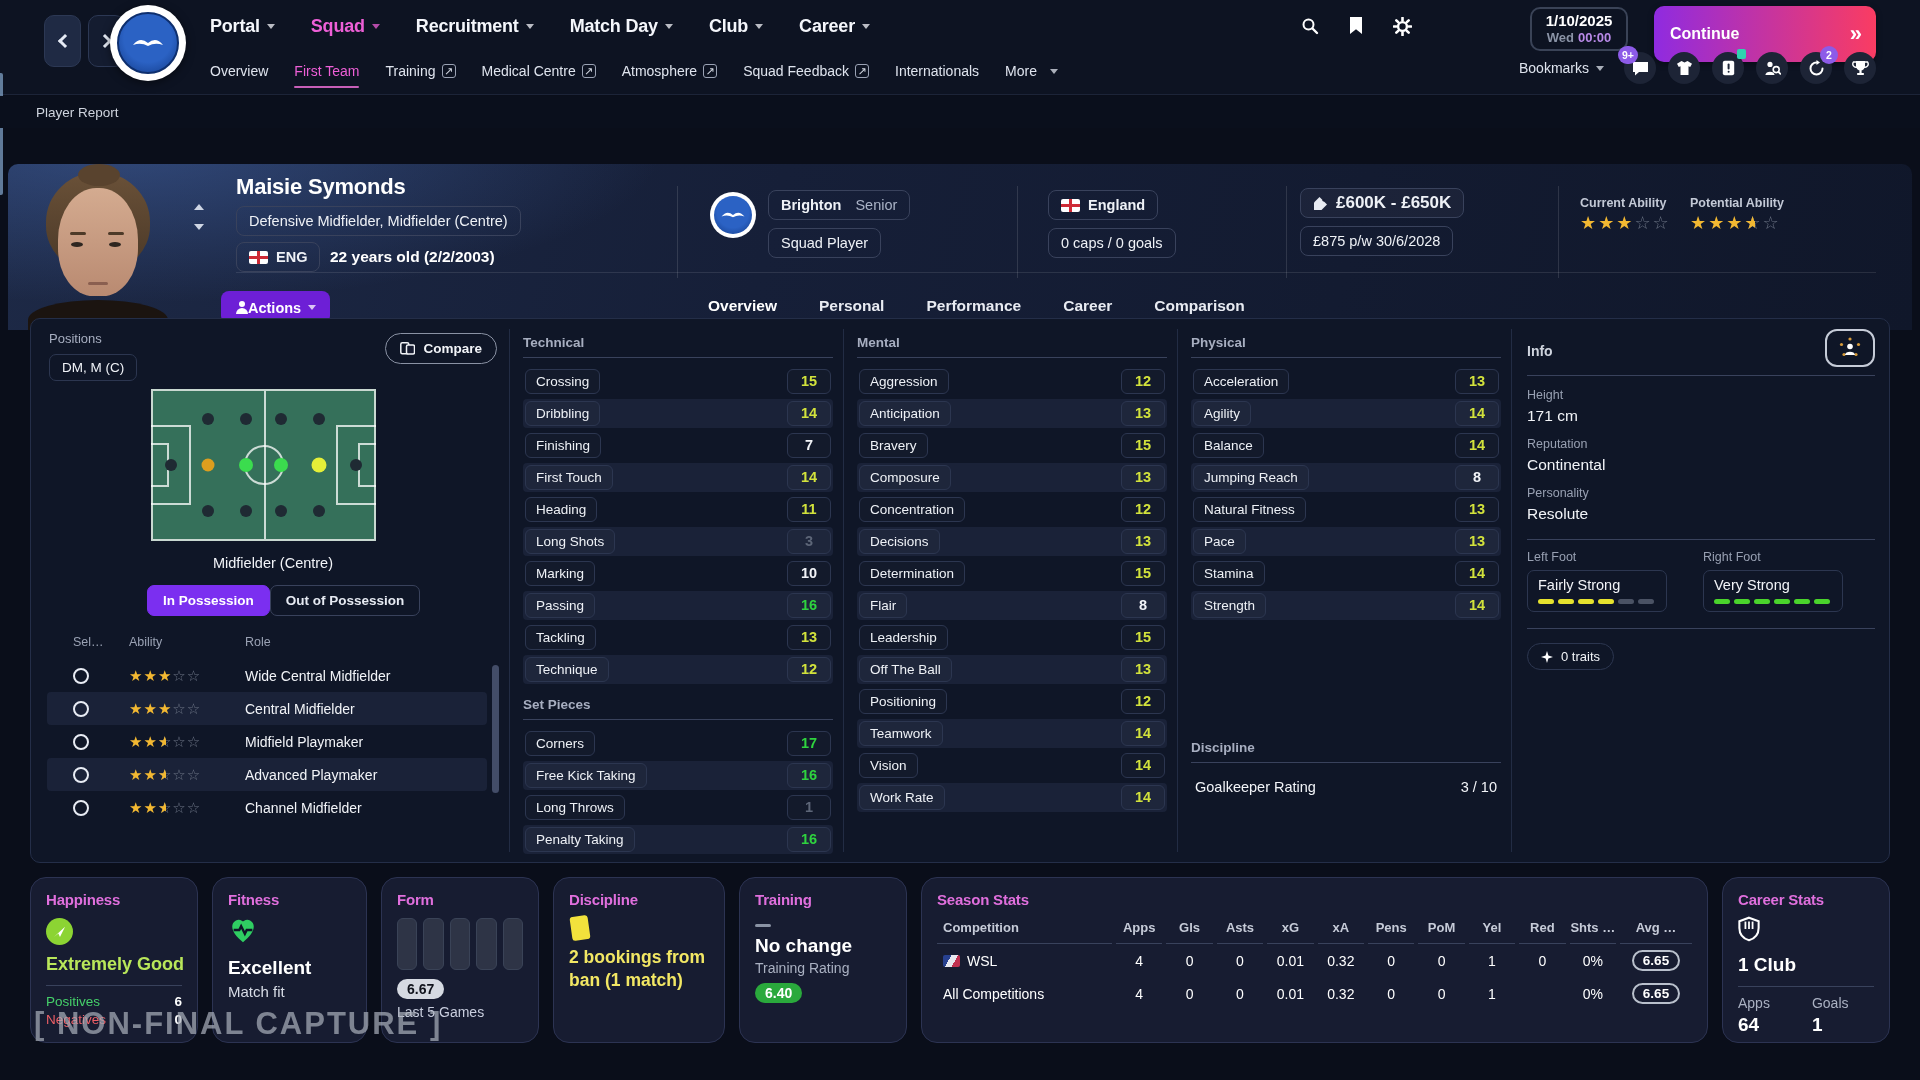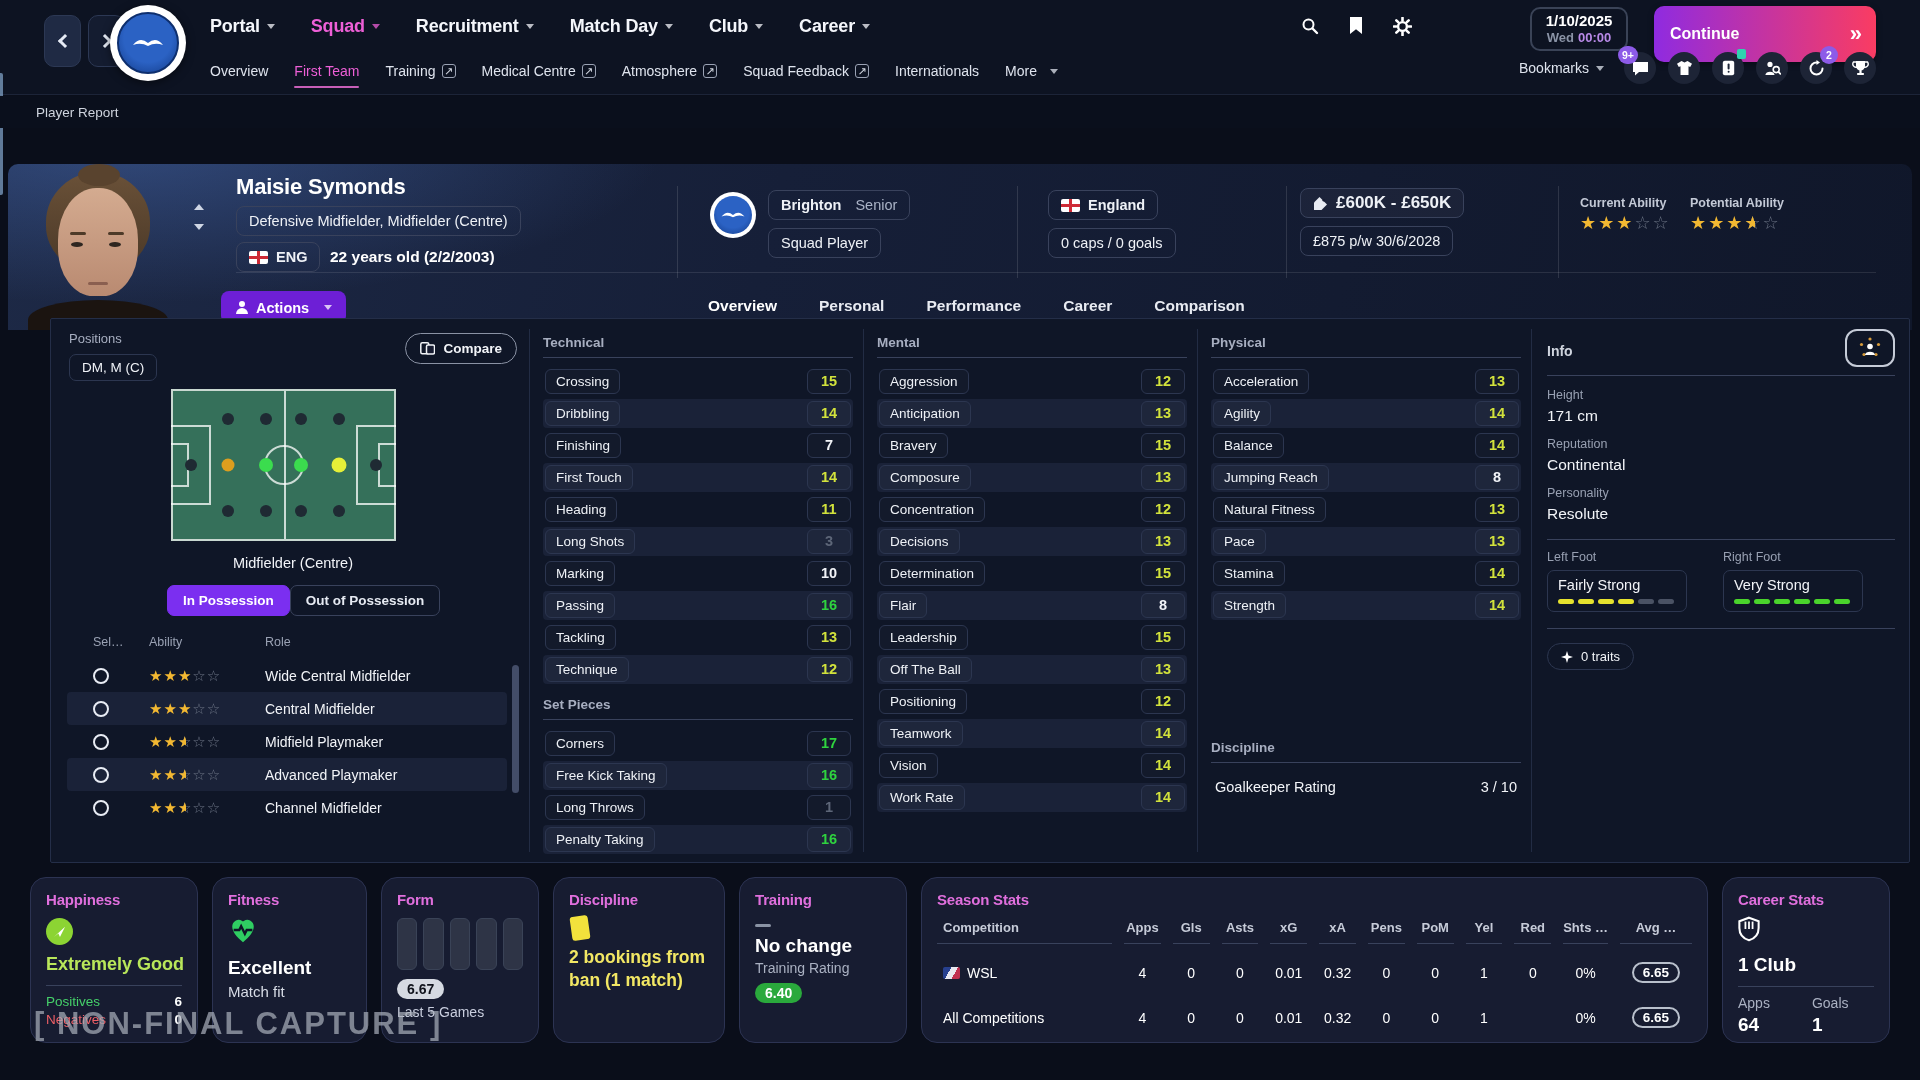--- a/index.html
+++ b/index.html
@@ -80,31 +80,31 @@
   .club-pill1 .sub{color:#aab3c6;font-weight:400;margin-left:6px;}
   .nation-pill{position:absolute;left:1040px;top:26px;font-weight:600;}
   .caps-pill{position:absolute;left:1040px;top:64px;}
   .value-pill{position:absolute;left:1292px;top:24px;font-size:17px;font-weight:800;background:rgba(255,255,255,.04);}
   .wage-pill{position:absolute;left:1292px;top:62px;}
   .cap-label{position:absolute;top:32px;font-size:12.5px;font-weight:700;color:#c3c9d6;}
   .stars-row{position:absolute;top:48px;font-size:18px;letter-spacing:2px;white-space:nowrap;}
   .st{color:var(--gold);} .st.empty{color:#6a7283;}
   .st.half{position:relative;display:inline-block;color:#6a7283;}
   .st.half .fill{position:absolute;left:0;top:0;width:56%;overflow:hidden;color:var(--gold);}
-  .actions-btn{position:absolute;left:213px;top:127px;height:33px;border-radius:8px;background:#6d1fd6;display:flex;align-items:center;gap:8px;padding:12px 14px;font-size:14.5px;font-weight:700;color:#fff;cursor:pointer;}
+  .actions-btn{position:absolute;left:213px;top:127px;height:33px;border-radius:8px;background:#6d1fd6;display:flex;align-items:center;gap:0;padding:12px 14px;font-size:14.5px;font-weight:700;color:#fff;cursor:pointer;}
   .person-ico{width:13px;height:13px;position:relative;}
   .person-ico::before{content:"";position:absolute;left:4px;top:0;width:6px;height:6px;border-radius:50%;background:#fff;}
   .person-ico::after{content:"";position:absolute;left:1px;top:7px;width:12px;height:6px;border-radius:6px 6px 0 0;background:#fff;}
   .ptabs{position:absolute;left:700px;top:118px;height:48px;display:flex;gap:42px;align-items:center;}
   .ptab{position:relative;font-size:15.5px;font-weight:800;color:#e8ebf2;cursor:pointer;height:100%;display:flex;align-items:center;}
   .ptab.active{color:#fff;}
   .ptab.active::after{content:"";position:absolute;left:6%;right:6%;bottom:4px;height:3px;background:#fff;border-radius:2px;}
 
   
-  .content-card{position:absolute;left:30px;top:318px;width:1860px;height:545px;background:#0f1627;border:1px solid #242e48;border-radius:2px;margin-left:20px;}
+  .content-card{position:absolute;left:30px;top:318px;width:1860px;height:545px;background:#0f1627;border:1px solid #242e48;border-radius:10px;}
   .colline{position:absolute;top:10px;bottom:10px;width:1px;background:#222c44;}
   .sec-h{font-size:13.5px;color:#a7aec0;font-weight:700;padding-bottom:7px;border-bottom:1px solid #39425c;margin-bottom:9px;}
   .attr-col{position:absolute;top:16px;}
   .attr-row{display:flex;justify-content:space-between;align-items:center;height:29px;margin-bottom:3px;border-radius:4px;padding:0 2px;}
   .attr-row.alt{background:#1a2238;}
   .attr-name{height:25px;line-height:23px;padding:0 10px;border:1px solid #2c3650;border-radius:6px;font-size:13.5px;color:#eef1f6;background:rgba(255,255,255,.02);white-space:nowrap;}
   .attr-val{width:44px;height:25px;line-height:23px;border:1px solid #2c3650;border-radius:6px;text-align:center;font-weight:800;font-size:14.5px;background:rgba(255,255,255,.02);}
   .v-great{color:var(--green);} .v-good{color:var(--lime);} .v-mid{color:var(--white);} .v-low{color:var(--low);}
   .gk-row{display:flex;justify-content:space-between;align-items:center;height:30px;font-size:14.5px;color:#f2f4f8;padding:0 4px;}
 
@@ -171,21 +171,21 @@
   .form-bars{display:flex;gap:6px;margin-top:10px;}
   .fbar{width:21px;height:52px;border:1.5px solid #3a4357;border-radius:6px;background:#2e3446;}
   .rate-pill-light{display:inline-block;background:#d6dae2;color:#10131c;font-weight:800;font-size:14px;border-radius:12px;padding:2px 10px;margin-top:9px;}
   .form-sub{font-size:14px;color:#c9cede;margin-top:5px;}
   .ycard{width:18px;height:24px;background:#f2e13c;border-radius:3px;transform:rotate(-8deg);margin:8px 0 2px 2px;}
   .dis-text{font-size:17.5px;font-weight:800;color:#f2e764;line-height:23px;margin-top:6px;}
   .tr-dash{width:16px;height:3px;background:#8a93a4;border-radius:2px;margin-top:16px;}
   .tr-status{font-size:19px;font-weight:800;color:#fff;margin-top:8px;}
   .tr-sub{font-size:14px;color:#aab1c2;margin-top:3px;}
   .rate-pill-green{display:inline-block;background:#2aa93c;color:#fff;font-weight:800;font-size:14px;border-radius:12px;padding:2px 10px;margin-top:7px;}
-  .season-grid{display:grid;grid-template-columns:175px repeat(10,1fr) 72px;align-items:center;margin-top:12px;column-gap:4px;gap:12px;}
+  .season-grid{display:grid;grid-template-columns:175px repeat(10,1fr) 72px;align-items:center;margin-top:12px;column-gap:4px;}
   .sg-h{font-size:13px;color:#c6cbd8;font-weight:700;text-align:center;padding-bottom:8px;border-bottom:1px solid #39425c;white-space:nowrap;}
   .sg-h.left{text-align:left;padding-left:6px;}
   .sg-c{font-size:14px;color:#fff;text-align:center;height:33px;display:flex;align-items:center;justify-content:center;}
   .sg-c.left{justify-content:flex-start;padding-left:6px;gap:7px;}
   .avg-pill{border:2px solid #b9c0cc;border-radius:14px;padding:1px 9px;font-weight:800;font-size:13.5px;color:#fff;}
   .wsl-ico{width:17px;height:12px;border-radius:2px;background:linear-gradient(120deg,#27408f 0 36%,#e8e8f0 36% 64%,#c03050 64% 100%);}
   .car-clubs{font-size:19px;font-weight:800;color:#fff;margin-top:8px;}
   .car-stats{display:flex;gap:42px;margin-top:2px;}
   .car-lab{font-size:14px;color:#aab1c2;}
   .car-val{font-size:19px;font-weight:800;color:#fff;margin-top:3px;}

